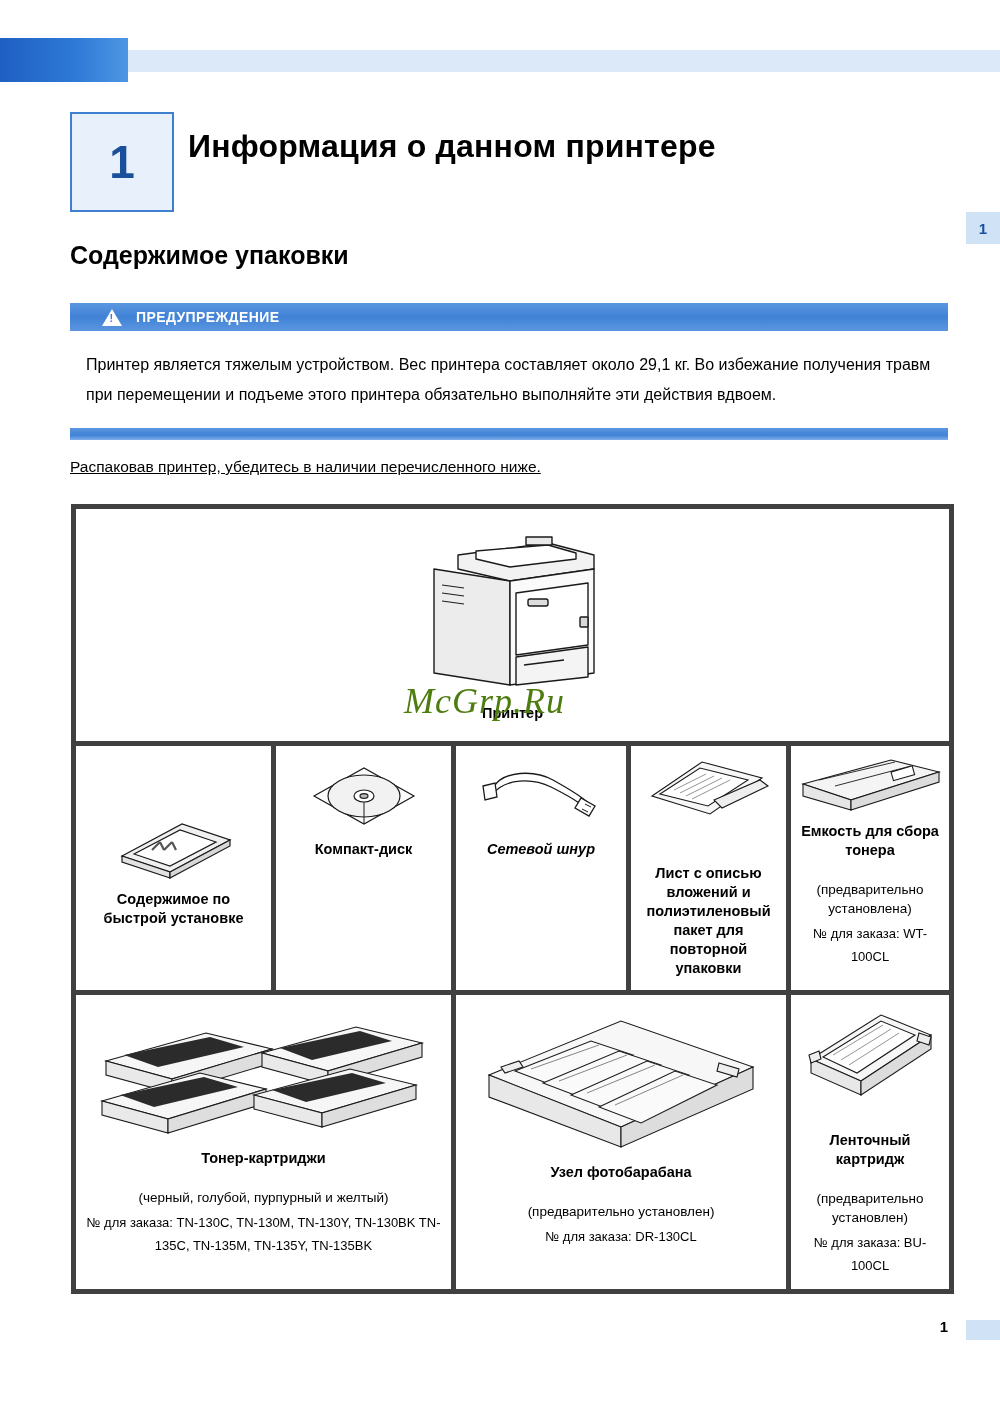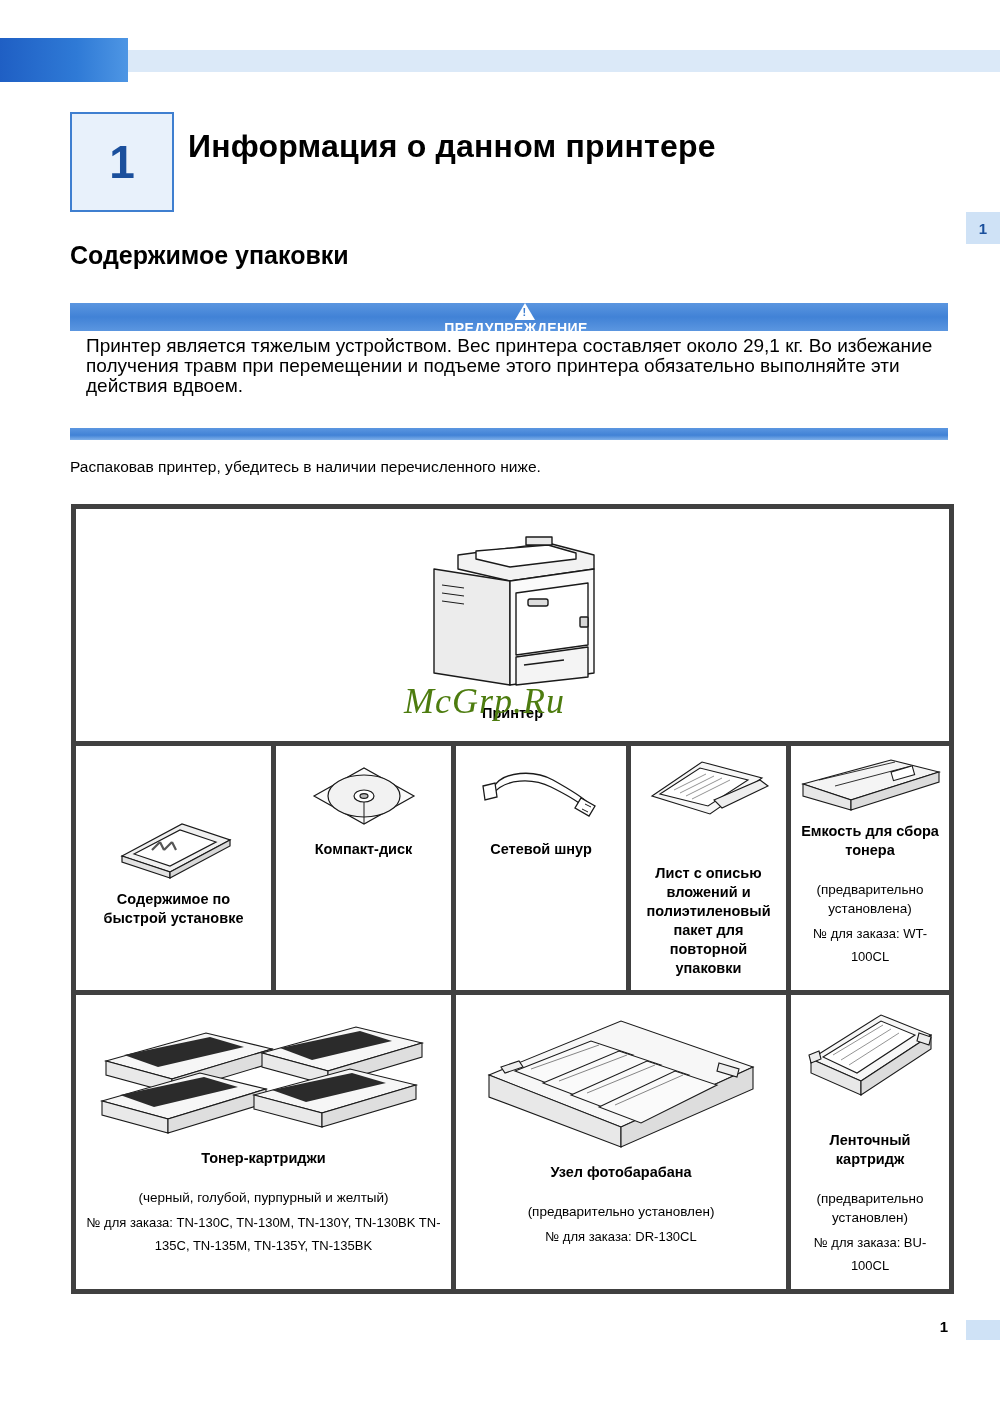--- a/index.html
+++ b/index.html
@@ -76,21 +76,20 @@
   }
 
   
   .warn-bar {
     position: absolute;
     left: 70px; top: 303px;
     width: 878px; height: 28px;
     background: linear-gradient(180deg, #5b96e0 0%, #4182d6 50%, #5b96e0 100%);
     display: flex;
     align-items: center;
-    flex-direction: column;
   }
   .warn-tri {
     margin-left: 32px;
     width: 0; height: 0;
     border-left: 10px solid transparent;
     border-right: 10px solid transparent;
     border-bottom: 17px solid #ffffff;
     position: relative;
   }
   .warn-tri::after {
@@ -104,37 +103,38 @@
   }
   .warn-label {
     margin-left: 14px;
     color: #fff;
     font-weight: bold;
     font-size: 14px;
     letter-spacing: 0.4px;
   }
   .warn-text {
     position: absolute;
-    left: 86px; top: 336px;
+    left: 86px; top: 350px;
     width: 848px;
-    font-size: 19px;
-    line-height: 20px;
+    font-size: 16px;
+    line-height: 30px;
   }
   .warn-bottom {
     position: absolute;
     left: 70px; top: 428px;
     width: 878px; height: 12px;
     background: linear-gradient(180deg, #5b96e0 0%, #4182d6 60%, #7fb0e8 100%);
   }
 
   
   .intro-line {
     position: absolute;
     left: 70px; top: 458px;
     font-size: 15.5px;
+    text-decoration: underline;
   }
 
   
   .pack-table {
     position: absolute;
     left: 71px; top: 504px;
     width: 878px;
     border-collapse: collapse;
     table-layout: fixed;
   }
@@ -285,21 +285,21 @@
               <ellipse cx="70" cy="40" rx="36" ry="21" fill="#f2f2f2"></ellipse>
               <ellipse cx="70" cy="40" rx="10" ry="6" fill="#ffffff"></ellipse>
               <ellipse cx="70" cy="40" rx="4" ry="2.4" fill="#bbbbbb"></ellipse>
               <path d="M70 46 L70 68" stroke-width="1"></path>
             </g>
           </svg>
           <div class="cap-bold">Компакт-диск</div>
         </div>
       </td>
       <td>
-        <div class="cell-inner" style="justify-content:center;">
+        <div class="cell-inner" style="justify-content:center;font-style:italic;">
           <svg class="art" width="145" height="80" viewBox="0 0 145 80">
             <g stroke="#1a1a1a" stroke-width="1.3" fill="none">
               <path d="M24 32 C34 14, 66 14, 84 24 C100 33, 112 40, 118 46"></path>
               <path d="M24 38 C36 22, 64 22, 82 31 C98 39, 108 45, 114 50"></path>
               <g fill="#ffffff">
                 <path d="M14 30 L26 27 L28 41 L16 44 Z"></path>
                 <path d="M112 42 L126 50 L120 60 L106 52 Z"></path>
               </g>
               <path d="M116 48 L122 51 M113 53 L119 56" stroke-width="1"></path>
             </g>

